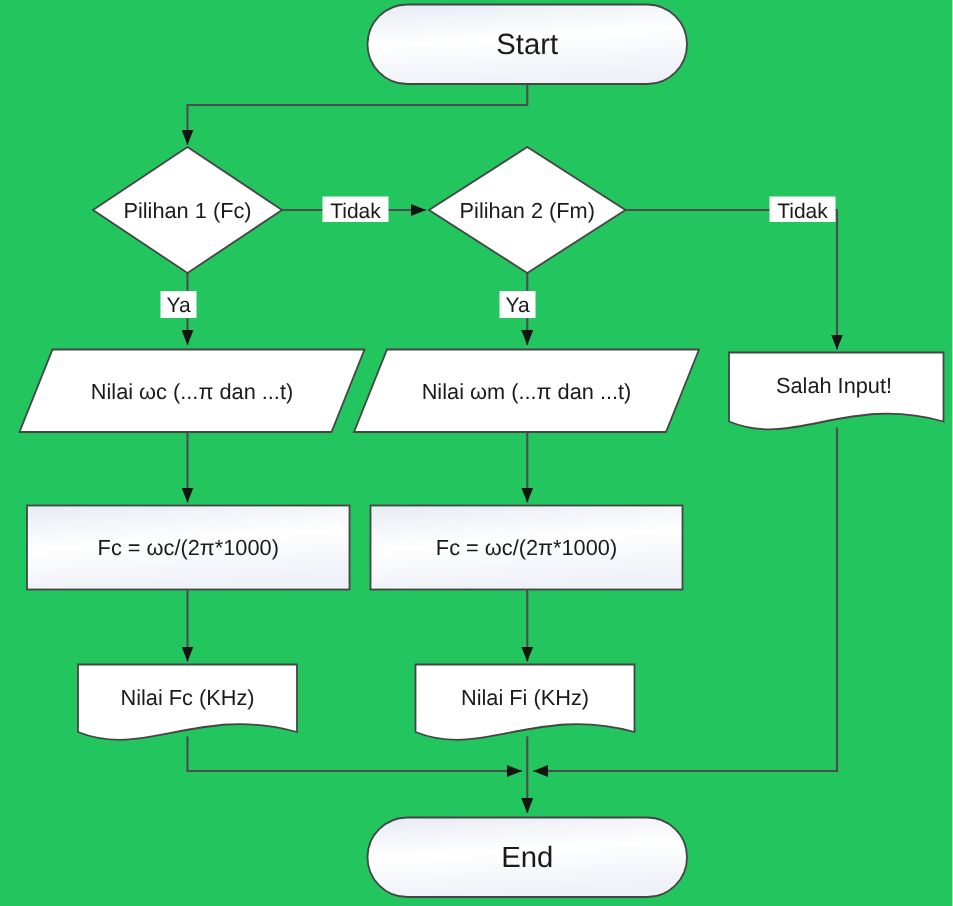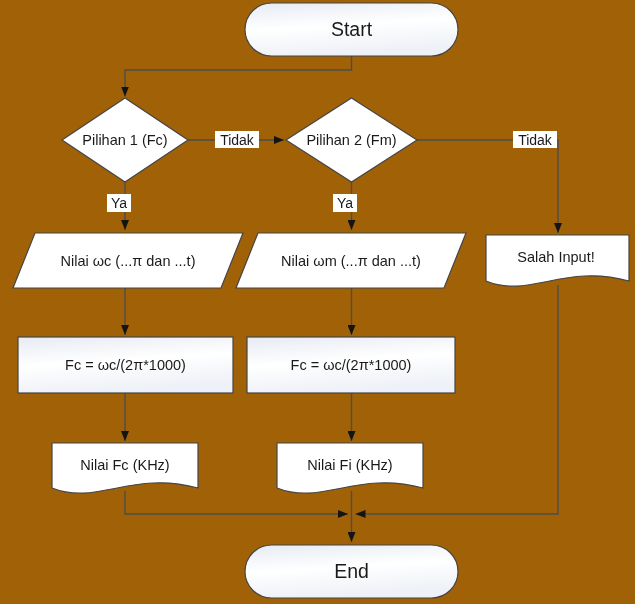--- a/index.html
+++ b/index.html
@@ -4,21 +4,21 @@
 <style>
   html, body {
     margin: 0;
     padding: 0;
     background: #ffffff;
   }
   .stage {
     position: relative;
     width: 635px;
     height: 604px;
-    background: #a16207;
+    background: #22c55e;
     font-family: "Liberation Sans", sans-serif;
   }
   svg { display: block; }
   .connector {
     fill: none;
     stroke: #4d4d4d;
     stroke-width: 1.4;
   }
   .shape {
     stroke: #454545;

